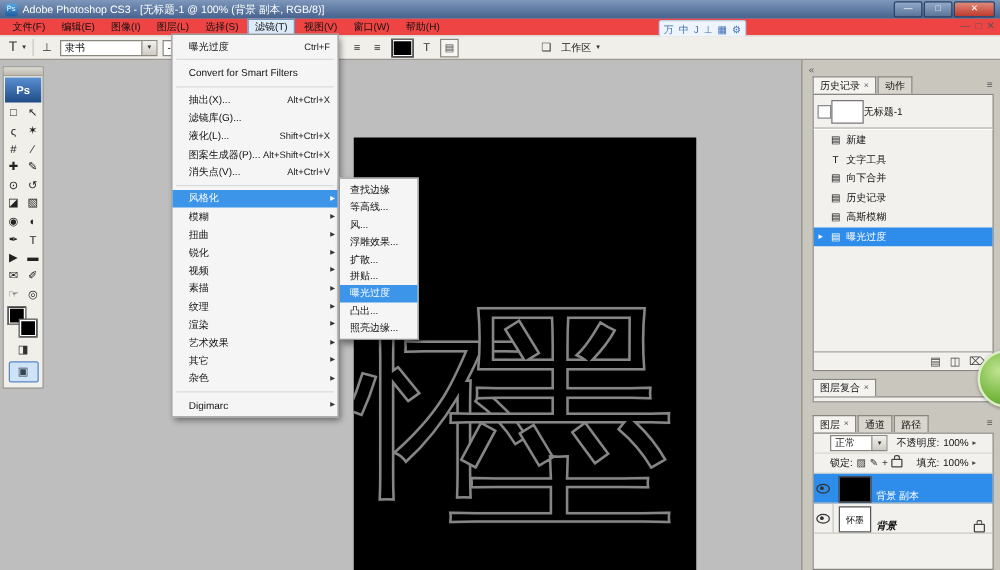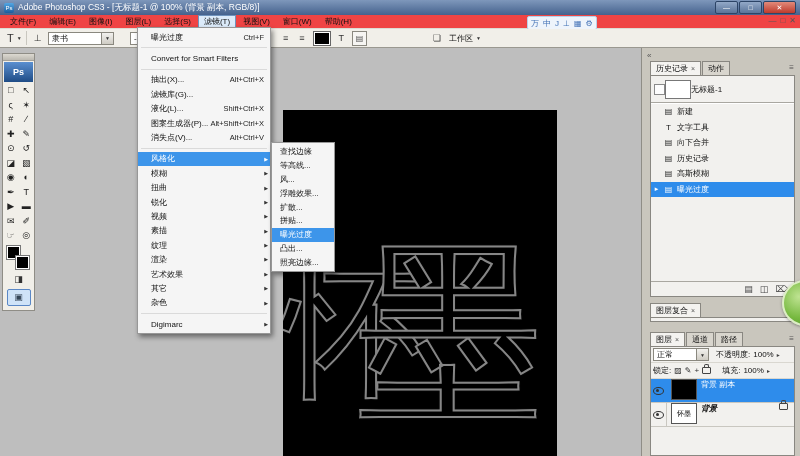--- a/index.html
+++ b/index.html
@@ -103,29 +103,29 @@
   .hist-row .hlabel{padding-left:2px}
   .hist-row.selected{background:#2e8ceb;color:#fff}
   .panel-footer{position:absolute;left:0;right:0;bottom:0;height:14px;border-top:1px solid #a9a7a0;
     display:flex;justify-content:flex-end;align-items:center;gap:7px;padding:0 6px;color:#444;font-size:9px}
 
   #layercomps{top:255px}
   #layercomps .panelbody{height:5px}
 
   #layerspanel{top:284px;height:124px}
   #layersbody{height:110px;position:relative}
-  .lrow{height:15px;display:flex;align-items:center;padding:0 2px;border-bottom:1px solid #d9d7d0;gap:3px}
+  .lrow{height:15px;display:flex;align-items:center;padding:0 13px;border-bottom:1px solid #d9d7d0;gap:3px}
   .lrow .rlabel{white-space:nowrap}
   .blendsel{width:56px}
   .spin{font-size:6px;color:#444}
   .lockicons{display:flex;gap:3px;align-items:center;color:#333;font-size:8px}
   .lockicon{width:7px;height:5px;border:1px solid #444;border-radius:1px;position:relative;display:inline-block}
   .lockicon:before{content:'';position:absolute;top:-4px;left:1px;width:3px;height:3px;
     border:1px solid #444;border-bottom:none;border-radius:2px 2px 0 0}
-  .layer-row{height:23px;display:flex;align-items:flex-start;border-bottom:1px solid #c9c7c0}
+  .layer-row{height:23px;display:flex;align-items:flex-end;border-bottom:1px solid #c9c7c0}
   .eyecell{width:15px;height:100%;border-right:1px solid #c9c7c0;display:flex;align-items:center;justify-content:center}
   .eye{width:9px;height:6px;border:1px solid #333;border-radius:50%;position:relative}
   .eye:after{content:'';position:absolute;left:2px;top:1px;width:3px;height:3px;border-radius:50%;background:#333}
   .lthumb{width:24px;height:19px;border:1px solid #555;margin:0 4px;background:#fff;overflow:hidden;
     display:flex;align-items:center;justify-content:center;font-size:7px;color:#000;flex:0 0 auto}
   .layer-row.thumb_dark .lthumb{background:#000;color:#1c1c1c}
   .lname{flex:1;white-space:nowrap}
   .layer-row.selected{background:#2e8ceb;color:#fff}
   .layer-row.selected .eyecell{border-right-color:#2e8ceb}
   .layer-row.italic .lname{font-style:italic;font-weight:bold}
@@ -175,21 +175,21 @@
   <span>✕</span>
 </div>
 
 <div class="abs" id="optionsbar">
   <div class="ob" style="left:4px">
     <span class="obicon" style="font-size:11px">T</span>
     <span style="font-size:5px;color:#333">▼</span>
     <span class="ob-sep"></span>
     <span class="obicon">⊥</span>
   </div>
-  <div class="ob" style="left:48px;width:66px">
+  <div class="ob" style="left:48px;width:78px">
     <div class="combo" style="width:78px">
       <span class="cval">隶书</span>
       <span class="cbtn">▼</span>
     </div>
   </div>
   <div class="ob" style="left:130px;width:44px">
     <div class="combo" style="width:44px">
       <span class="cval">-</span>
       <span class="cbtn">▼</span>
     </div>

